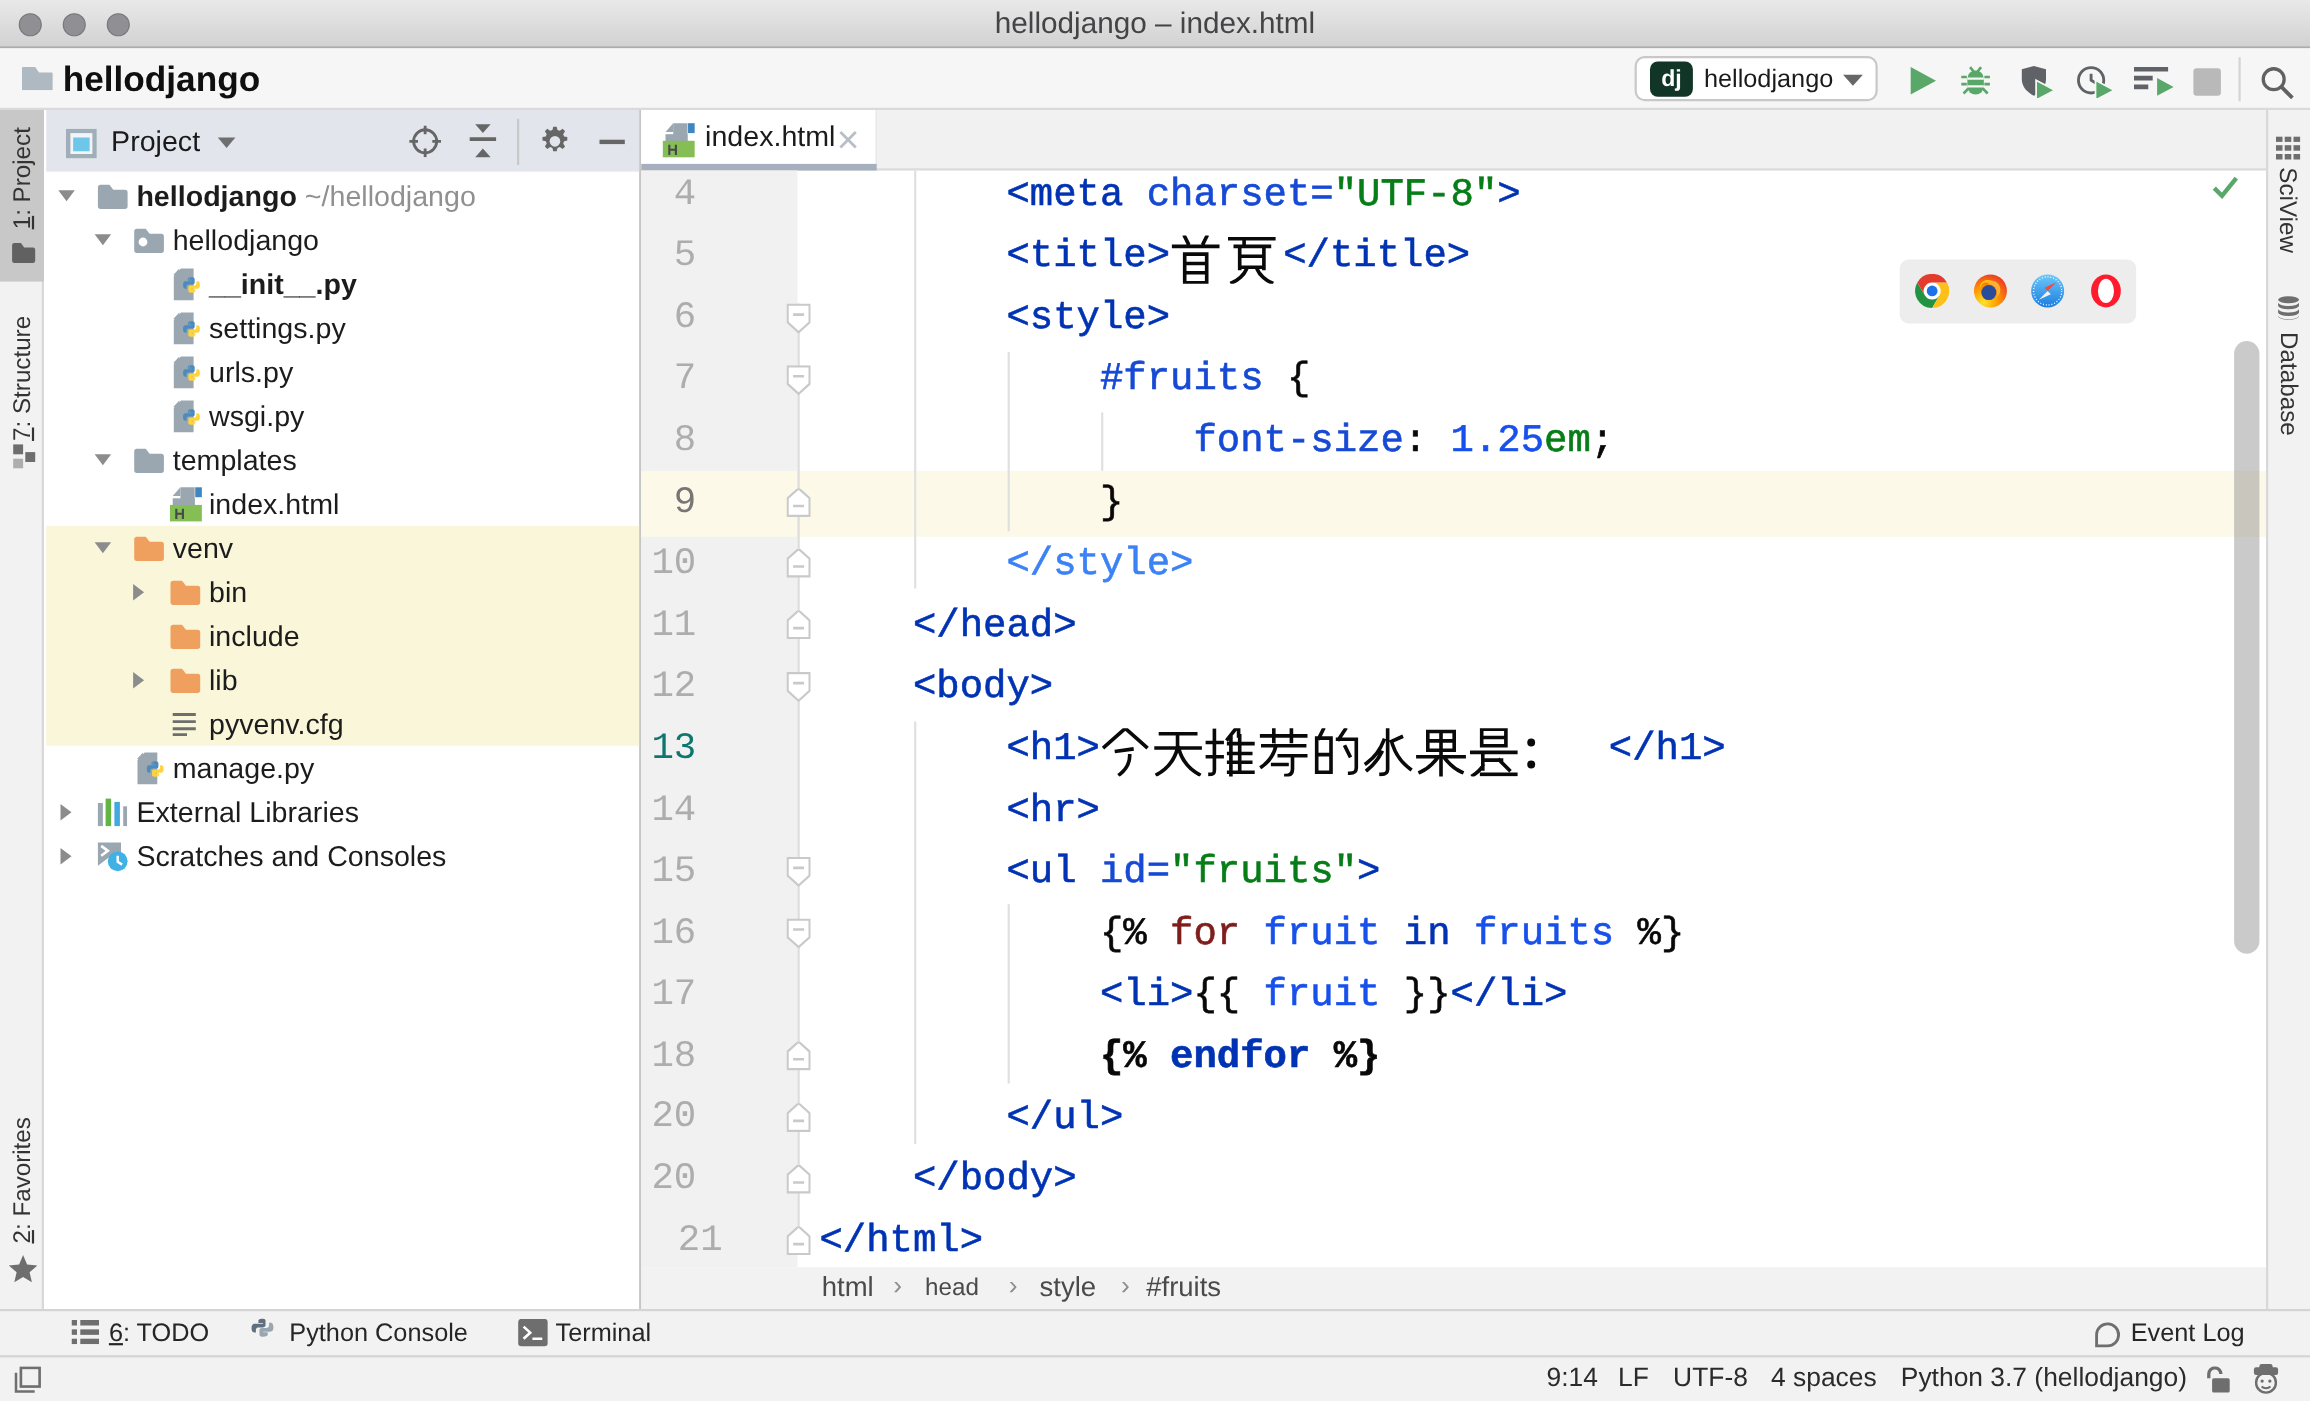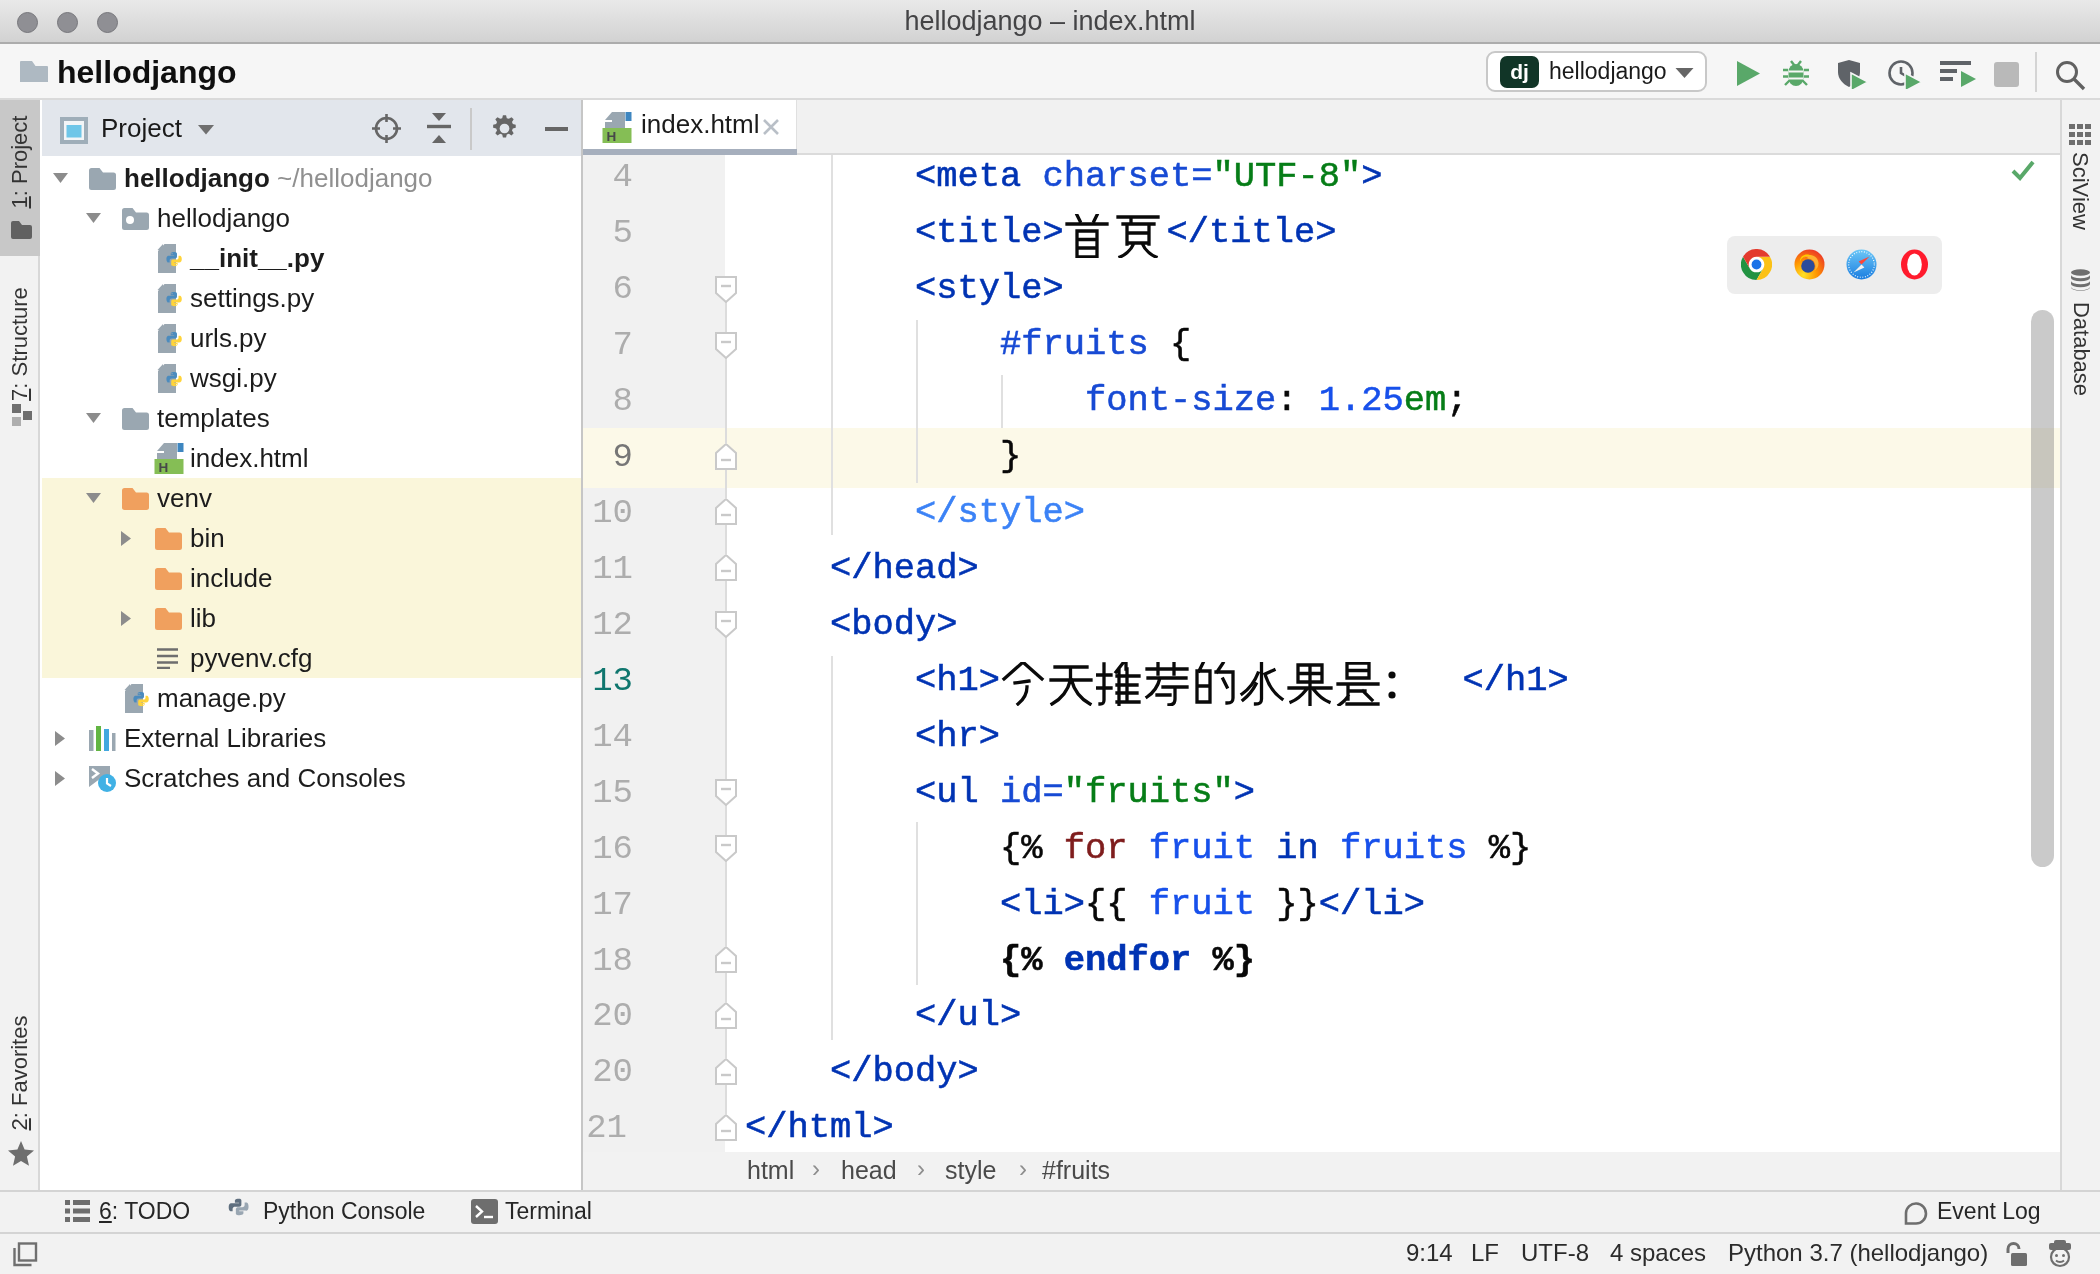--- a/index.html
+++ b/index.html
@@ -290,21 +290,21 @@
 <div class="ln" style="left:513px;top:540.9px;color:#adadad;">11</div>
 <div class="ln" style="left:513px;top:596.8px;color:#adadad;">12</div>
 <div class="ln" style="left:513px;top:652.8px;color:#0f766e;">13</div>
 <div class="ln" style="left:513px;top:708.7px;color:#adadad;">14</div>
 <div class="ln" style="left:513px;top:764.6px;color:#adadad;">15</div>
 <div class="ln" style="left:513px;top:820.6px;color:#adadad;">16</div>
 <div class="ln" style="left:513px;top:876.5px;color:#adadad;">17</div>
 <div class="ln" style="left:513px;top:932.5px;color:#adadad;">18</div>
 <div class="ln" style="left:513px;top:988.4px;color:#adadad;">20</div>
 <div class="ln" style="left:513px;top:1044.3px;color:#adadad;">20</div>
-<div class="ln" style="left:507px;top:1100.3px;color:#adadad;">21</div>
+<div class="ln" style="left:537px;top:1100.3px;color:#adadad;">21</div>
 <svg class="a" style="left:714.5px;top:275.7px;" width="22" height="27" viewBox="0 0 22 27">
     <path d="M1 1 h20 v16 l-10 9 l-10 -9 z" fill="#ffffff" stroke="#c9c9c9" stroke-width="2"></path>
     <path d="M6 10 h10" stroke="#c9c9c9" stroke-width="2.4"></path>
   </svg>
 <svg class="a" style="left:714.5px;top:331.6px;" width="22" height="27" viewBox="0 0 22 27">
     <path d="M1 1 h20 v16 l-10 9 l-10 -9 z" fill="#ffffff" stroke="#c9c9c9" stroke-width="2"></path>
     <path d="M6 10 h10" stroke="#c9c9c9" stroke-width="2.4"></path>
   </svg>
 <svg class="a" style="left:714.5px;top:611.3px;" width="22" height="27" viewBox="0 0 22 27">
     <path d="M1 1 h20 v16 l-10 9 l-10 -9 z" fill="#ffffff" stroke="#c9c9c9" stroke-width="2"></path>
@@ -408,21 +408,21 @@
 <div class="cl" style="top:932.5px;font-weight:bold;">            {% <span style="color:#0033b3">endfor</span> %}</div>
 <div class="cl" style="top:988.4px;">        <span style="color:#0033b3">&lt;/ul&gt;</span></div>
 <div class="cl" style="top:1044.3px;">    <span style="color:#0033b3">&lt;/body&gt;</span></div>
 <div class="cl" style="top:1100.3px;"><span style="color:#0033b3">&lt;/html&gt;</span></div>
 <svg class="a" style="left:2011px;top:159px;" width="24" height="22" viewBox="0 0 24 22">
 <path d="M2 12 L9 19 L22 3" stroke="#59a869" stroke-width="4" fill="none"></path>
   </svg>
 <div class="a" style="left:2031px;top:310px;width:23px;height:557px;background:rgba(128,128,128,0.42);border-radius:12px;"></div>
 <div class="a" style="left:583px;top:1152px;width:1477px;height:38px;background:#f2f2f2;"></div>
 <div class="a" style="left:747px;top:1152px;height:36px;line-height:36px;font-size:25px;color:#4a4a4a;">html</div>
-<div class="a" style="left:841px;top:1152px;height:36px;line-height:36px;font-size:25px;color:#4a4a4a;">head</div>
+<div class="a" style="left:841px;top:1152px;height:36px;line-height:36px;font-size:22px;color:#4a4a4a;">head</div>
 <div class="a" style="left:945px;top:1152px;height:36px;line-height:36px;font-size:25px;color:#4a4a4a;">style</div>
 <div class="a" style="left:1042px;top:1152px;height:36px;line-height:36px;font-size:25px;color:#4a4a4a;">#fruits</div>
 <div class="a" style="left:812px;top:1152px;height:36px;line-height:34px;font-size:24px;color:#8e8e8e;">›</div>
 <div class="a" style="left:917px;top:1152px;height:36px;line-height:34px;font-size:24px;color:#8e8e8e;">›</div>
 <div class="a" style="left:1019px;top:1152px;height:36px;line-height:34px;font-size:24px;color:#8e8e8e;">›</div>
 <div class="a" style="left:0;top:1190px;width:2100px;height:42px;background:#f2f2f2;border-top:2px solid #d4d4d4;"></div>
 <svg class="a" style="left:65px;top:1200px;" width="25" height="22" viewBox="0 0 25 22">
 <g fill="#6e6e6e">
       <rect x="0" y="0" width="5" height="5"></rect>
       <rect x="8" y="0" width="17" height="5"></rect>

